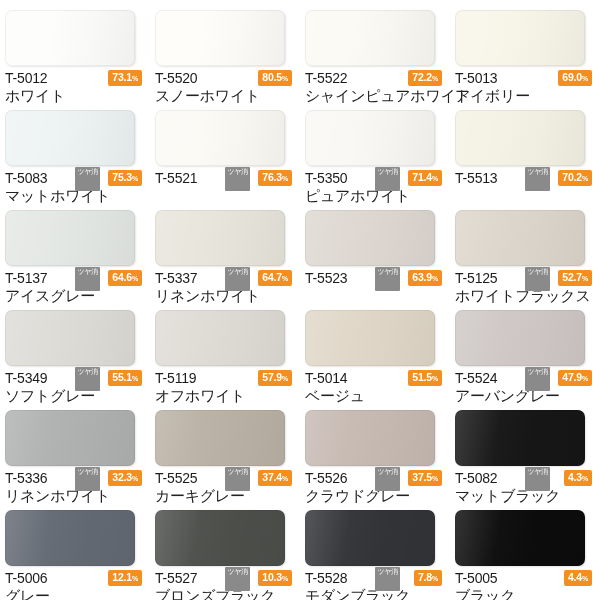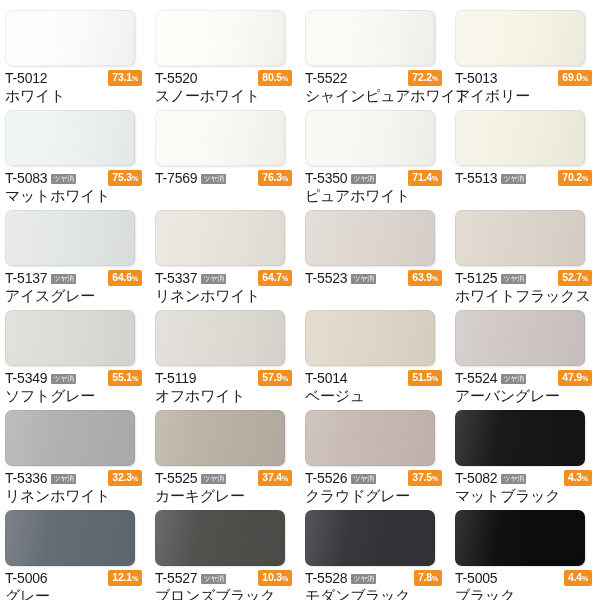--- a/index.html
+++ b/index.html
@@ -74,26 +74,27 @@
     white-space: nowrap;
     font-family: "Liberation Sans", "DejaVu Sans", sans-serif;
   }
 
   .matte-badge {
     display: inline-block;
     background: #8a8a8a;
     color: #ffffff;
     font-size: 7px;
     line-height: 9px;
-    padding: 1px 2px 0 2px;
+    padding: 1px 2px 14px 2px;
     border-radius: 1px;
     letter-spacing: -0.4px;
     white-space: nowrap;
     transform: translateY(0px);
     font-family: "DejaVu Sans", sans-serif;
+    margin-left: 24px;
   }
 
   .name {
     font-size: 15px;
     line-height: 12px;
     color: #222222;
     margin-top: 4px;
     letter-spacing: -0.3px;
     white-space: nowrap;
     font-family: "DejaVu Sans", sans-serif;
@@ -172,21 +173,21 @@
           <span class="matte-badge" style="background: rgb(138, 138, 138);">ツヤ消</span>
         </div>
         <div class="name">マットホワイト</div>
         <div class="pct-badge" style="background: rgb(242, 143, 32);"><span>75.3</span><span class="unit">%</span></div>
       </div>
     </div>
     <div class="swatch-card">
       <div class="chip" style="background-color: rgb(251, 250, 245);"></div>
       <div class="meta">
         <div class="code-line">
-          <span class="code">T-7569</span>
+          <span class="code">T-5521</span>
           <span class="matte-badge" style="background: rgb(138, 138, 138);">ツヤ消</span>
         </div>
         <div class="pct-badge" style="background: rgb(242, 143, 32);"><span>76.3</span><span class="unit">%</span></div>
       </div>
     </div>
     <div class="swatch-card">
       <div class="chip" style="background-color: rgb(249, 248, 244);"></div>
       <div class="meta">
         <div class="code-line">
           <span class="code">T-5350</span>

